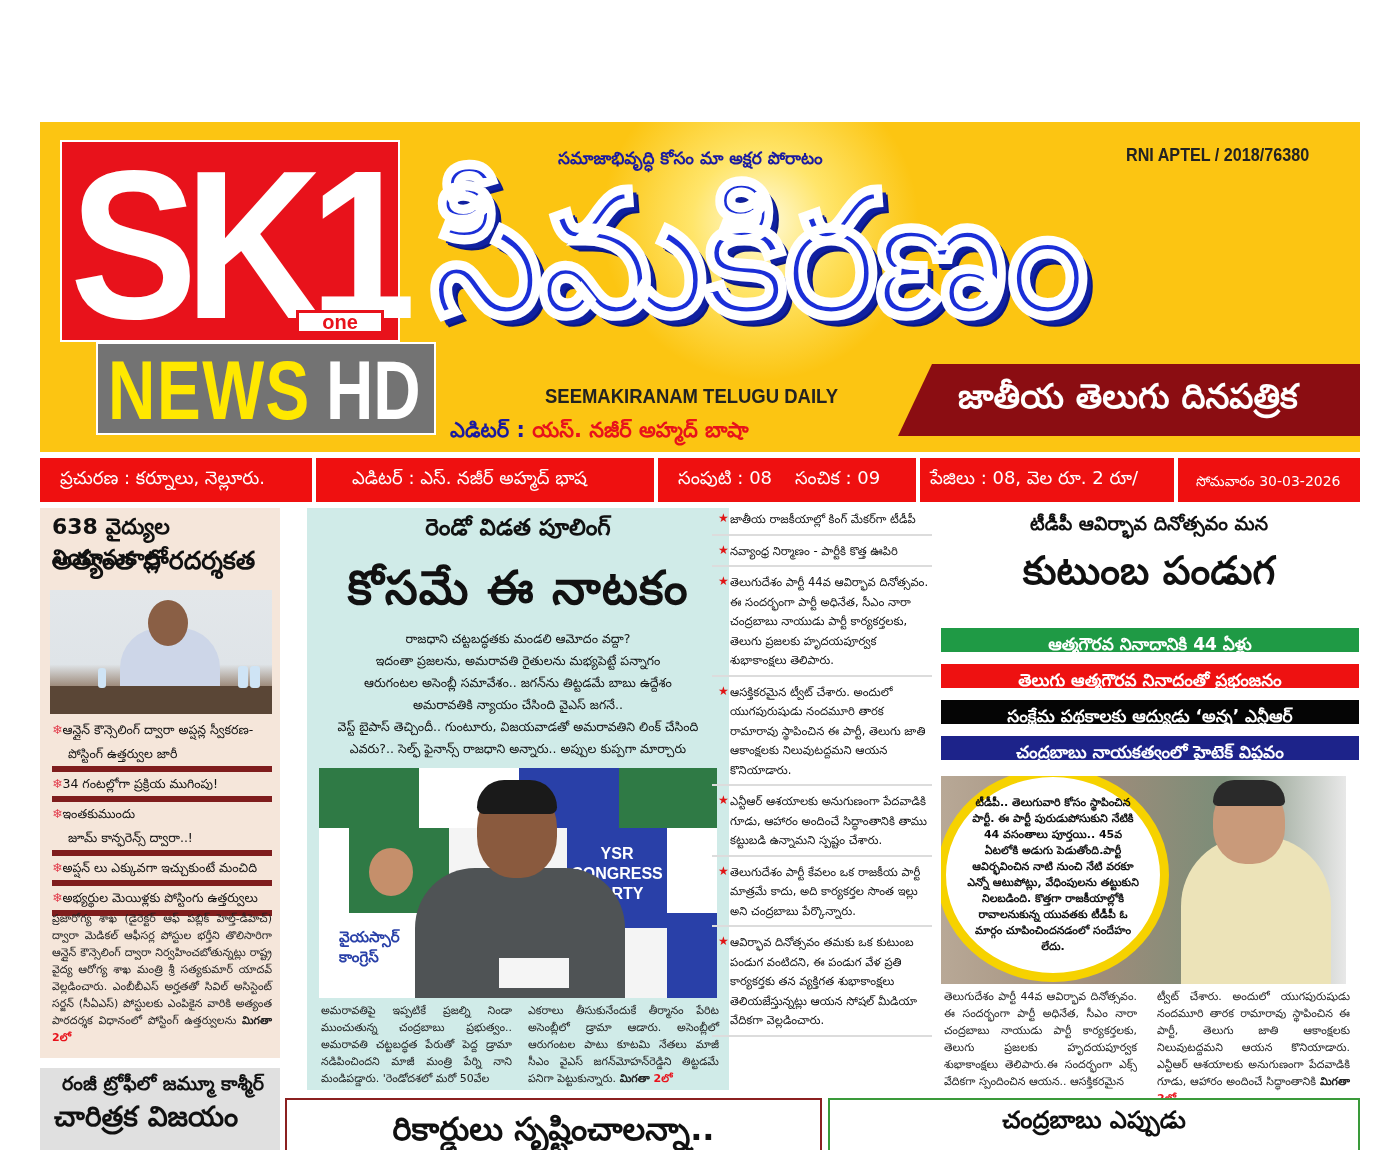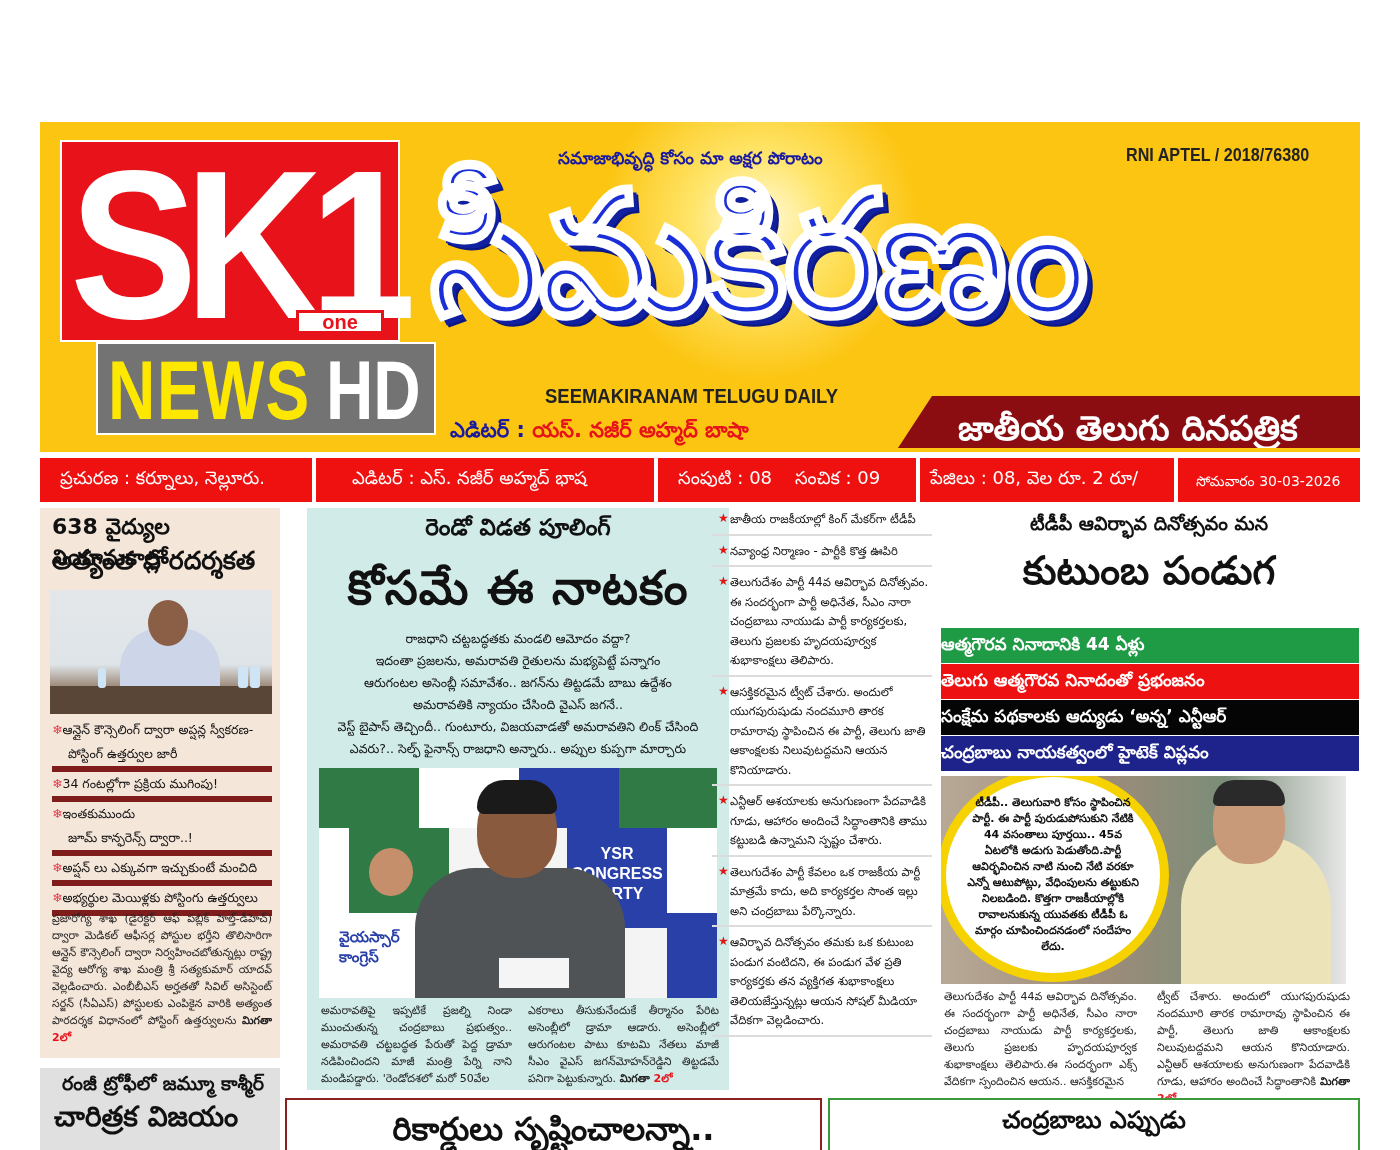--- a/index.html
+++ b/index.html
@@ -19,21 +19,21 @@
   .logo-hd { position: absolute; left: 228px; top: 4px; font-family: "Liberation Sans", sans-serif; font-weight: bold; font-size: 84px; line-height: 84px; color: #fff; transform: scaleX(0.78); transform-origin: left top; }
 
   .tagline { position: absolute; left: 518px; top: 26px; font-size: 17px; font-weight: bold; color: #1a1aa0; }
   .rni { position: absolute; left: 1086px; top: 22px; font-family: "Liberation Sans", sans-serif; font-weight: bold; font-size: 19px; color: #222; transform: scaleX(0.85); transform-origin: left top; }
   .title-telugu { position: absolute; left: 390px; top: 18px; font-size: 172px; line-height: 230px; font-weight: bold; color: #1b2fd8;
      -webkit-text-stroke: 4px #ffffff; text-shadow: 6px 6px 0 #1020a0, 8px 8px 0 #0c1880; letter-spacing: -4px; white-space: nowrap; transform: scaleX(0.93); transform-origin: left top; }
   .eng-sub { position: absolute; left: 505px; top: 262px; font-family: "Liberation Sans", sans-serif; font-weight: bold; font-size: 21px; color: #222; transform: scaleX(0.88); transform-origin: left top; }
   .editor-line { position: absolute; left: 410px; top: 296px; font-size: 21px; font-weight: bold; }
   .editor-line .lbl { color: #1a1aa0; }
   .editor-line .nm { color: #e8121b; }
-  .daily-box { position: absolute; left: 858px; top: 274px; width: 462px; height: 52px; background: #8b0d12; clip-path: polygon(34px 0, 100% 0, 100% 100%, 0 100%); }
+  .daily-box { position: absolute; left: 858px; top: 242px; width: 462px; height: 72px; background: #8b0d12; clip-path: polygon(34px 0, 100% 0, 100% 100%, 0 100%); }
   .daily-box span { position: absolute; left: 60px; top: 12px; font-size: 34px; font-weight: bold; color: #fff; white-space: nowrap; }
 
   
   .strip { position: absolute; left: 40px; top: 458px; width: 1320px; height: 44px; background: #ef1010; display: flex; align-items: flex-end; color: #fff; }
   .strip .cell { height: 44px; display: flex; align-items: center; padding-left: 20px; font-size: 18px; border-right: 4px solid #ffffff; white-space: nowrap; }
   .strip .cell:last-child { border-right: none; font-size: 14px; padding-left: 18px; padding-top: 6px; }
 
   
   .col-left { position: absolute; left: 40px; top: 508px; width: 240px; height: 550px; background: #f5e6da; }
   .col-left h2.l1 { position: absolute; left: 12px; top: 6px; font-size: 22px; font-weight: bold; }
@@ -62,21 +62,21 @@
   .col-mid .bodycols { position: absolute; left: 14px; top: 494px; width: 398px; display: flex; gap: 16px; }
   .col-mid .bodycols .body-text { flex: 1; }
 
   .col-list { position: absolute; left: 712px; top: 508px; width: 220px; height: 580px; }
   .star-item { font-size: 11.5px; line-height: 19.5px; padding: 2px 0 4px 18px; border-bottom: 2px solid #dcdcdc; position: relative; margin-bottom: 4px; }
   .star-item .star { position: absolute; left: 6px; top: 1px; color: #e01515; font-size: 12px; }
 
   .col-right { position: absolute; left: 938px; top: 508px; width: 422px; height: 582px; }
   .col-right .sub { position: absolute; top: 4px; width: 100%; text-align: center; font-size: 19px; font-weight: bold; }
   .col-right .main { position: absolute; top: 40px; width: 100%; text-align: center; font-size: 39px; font-weight: bold; }
-  .band { position: absolute; left: 3px; width: 418px; height: 35px; color: #fff; font-size: 17px; line-height: 33px; font-weight: bold; }
+  .band { position: absolute; left: 3px; width: 418px; height: 24px; color: #fff; text-align: center; font-size: 17px; line-height: 33px; font-weight: bold; }
   .col-right .photo { left: 3px; top: 268px; width: 405px; height: 208px; background: linear-gradient(90deg,#b8a896 0%,#9e8c7a 40%,#7b8d78 70%,#e8e8e8 100%); }
   .bubble { position: absolute; left: -4px; top: -8px; width: 232px; height: 214px; border-radius: 50%; background: #fff; border: 9px solid #f6d200; display: flex; align-items: center; justify-content: center; text-align: center; font-size: 11px; line-height: 16px; font-weight: bold; padding: 14px 20px; }
   .col-right .bodycols { position: absolute; left: 6px; top: 480px; width: 406px; display: flex; gap: 20px; }
   .col-right .bodycols .body-text { flex: 1; }
 
   .bottom-box { position: absolute; top: 1098px; height: 52px; background: #fff; }
   .bottom-box.one { left: 285px; width: 537px; border: 2px solid #8b2020; border-bottom: none; }
   .bottom-box.two { left: 828px; width: 532px; border: 2px solid #3a9a3a; border-bottom: none; }
   .bottom-box .h { position: absolute; top: 10px; width: 100%; text-align: center; font-weight: bold; }
   .bottom-box.one .h { font-size: 32px; }

